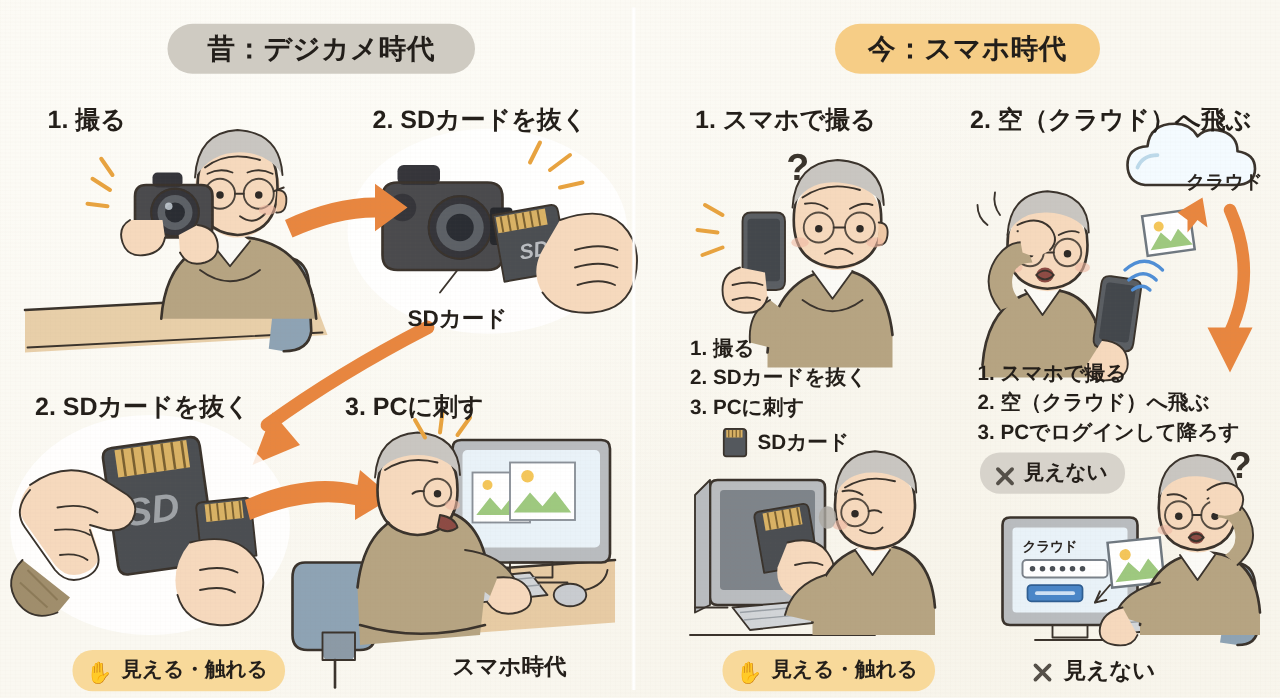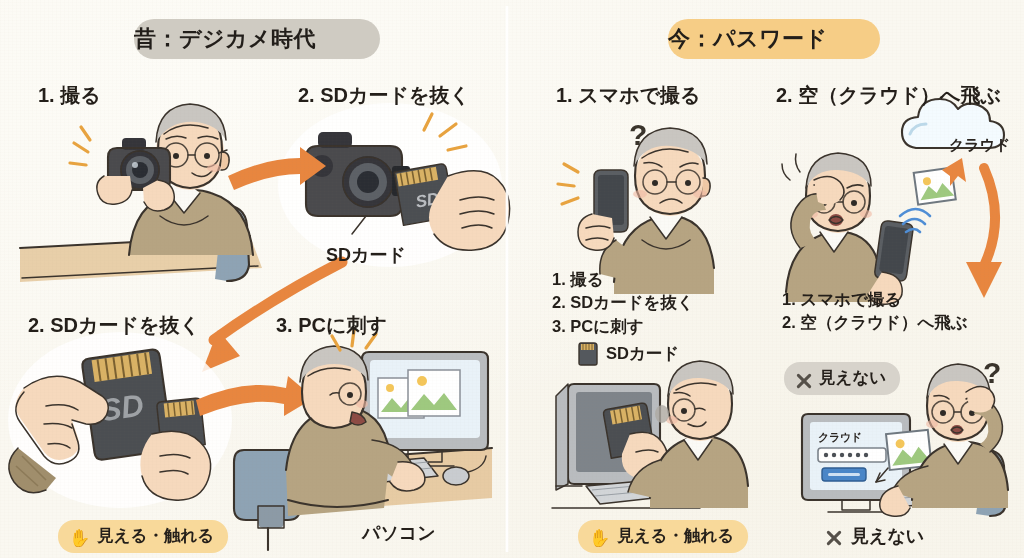--- a/index.html
+++ b/index.html
@@ -20,21 +20,21 @@
   
   #grain{position:absolute;inset:0;pointer-events:none;opacity:.5;
     background-image:
       repeating-linear-gradient(0deg, rgba(160,145,120,.035) 0 1px, rgba(0,0,0,0) 1px 3px),
       repeating-linear-gradient(90deg, rgba(160,145,120,.03) 0 1px, rgba(0,0,0,0) 1px 4px);
   }
   .divider{position:absolute;top:6px;bottom:6px;left:505px;width:4px;
      background:linear-gradient(90deg,rgba(255,255,255,0),#ffffff 40%,#ffffff 60%,rgba(255,255,255,0));}
 
   .pill-title{
-    position:absolute;display:flex;align-items:center;
+    position:absolute;display:flex;align-items:center;justify-content:center;
     border-radius:22px;font-weight:700;letter-spacing:.5px;
     font-size:22px;color:#221e1a;white-space:nowrap;
   }
   .pill-title.gray{background:#cfcbc2;}
   .pill-title.amber{background:#f6cd86;}
 
   .step-head{position:absolute;font-size:20px;font-weight:700;color:#241f1a;white-space:nowrap;}
 
   .caption{position:absolute;font-size:18px;font-weight:700;color:#241f1a;white-space:nowrap;}
 
@@ -554,30 +554,30 @@
   </svg>
 
   <div id="grain"></div>
   <div class="divider"></div>
 
   <div class="pill-title gray" style="left:134px;top:19px;width:246px;height:40px;">
     <span>昔：デジカメ時代</span>
   </div>
 
   <div class="pill-title amber" style="left:668px;top:19px;width:212px;height:40px;">
-    <span>今：パスワード</span>
+    <span>今：スマホ時代</span>
   </div>
 
   <div class="step-head" style="left:38px;top:82px;">1. 撮る</div>
   <div class="step-head" style="left:298px;top:82px;">2. SDカードを抜く</div>
   <div class="step-head" style="left:28px;top:312px;">2. SDカードを抜く</div>
   <div class="step-head" style="left:276px;top:312px;">3. PCに刺す</div>
 
   <div class="caption" style="left:326px;top:243px;">SDカード</div>
-  <div class="caption" style="left:362px;top:521px;">パソコン</div>
+  <div class="caption" style="left:362px;top:521px;">スマホ時代</div>
 
   <div class="badge amber" style="left:58px;top:520px;">
     <span class="gly">✋</span>
     <span>見える・触れる</span>
   </div>
 
   <div class="step-head" style="left:556px;top:82px;">1. スマホで撮る</div>
   <div class="step-head" style="left:776px;top:82px;">2. 空（クラウド）へ飛ぶ</div>
 
   <div class="cloud-label" style="left:949px;top:136px;">クラウド</div>
@@ -601,20 +601,21 @@
           <path d="M11 2v6"></path>
           <path d="M14 2v6"></path>
         </g>
     </svg>
     <span class="caption" style="position:static;font-size:16.5px;">SDカード</span>
   </div>
 
   <div class="list" style="left:782px;top:288px;">
     <div>1. スマホで撮る</div>
     <div>2. 空（クラウド）へ飛ぶ</div>
+    <div>3. PCでログインして降ろす</div>
   </div>
 
   <div class="badge gray" style="left:784px;top:362px;">
     <span class="xmark"></span>
     <span>見えない</span>
   </div>
 
   <div class="badge amber" style="left:578px;top:520px;">
     <span class="gly">✋</span>
     <span>見える・触れる</span>

